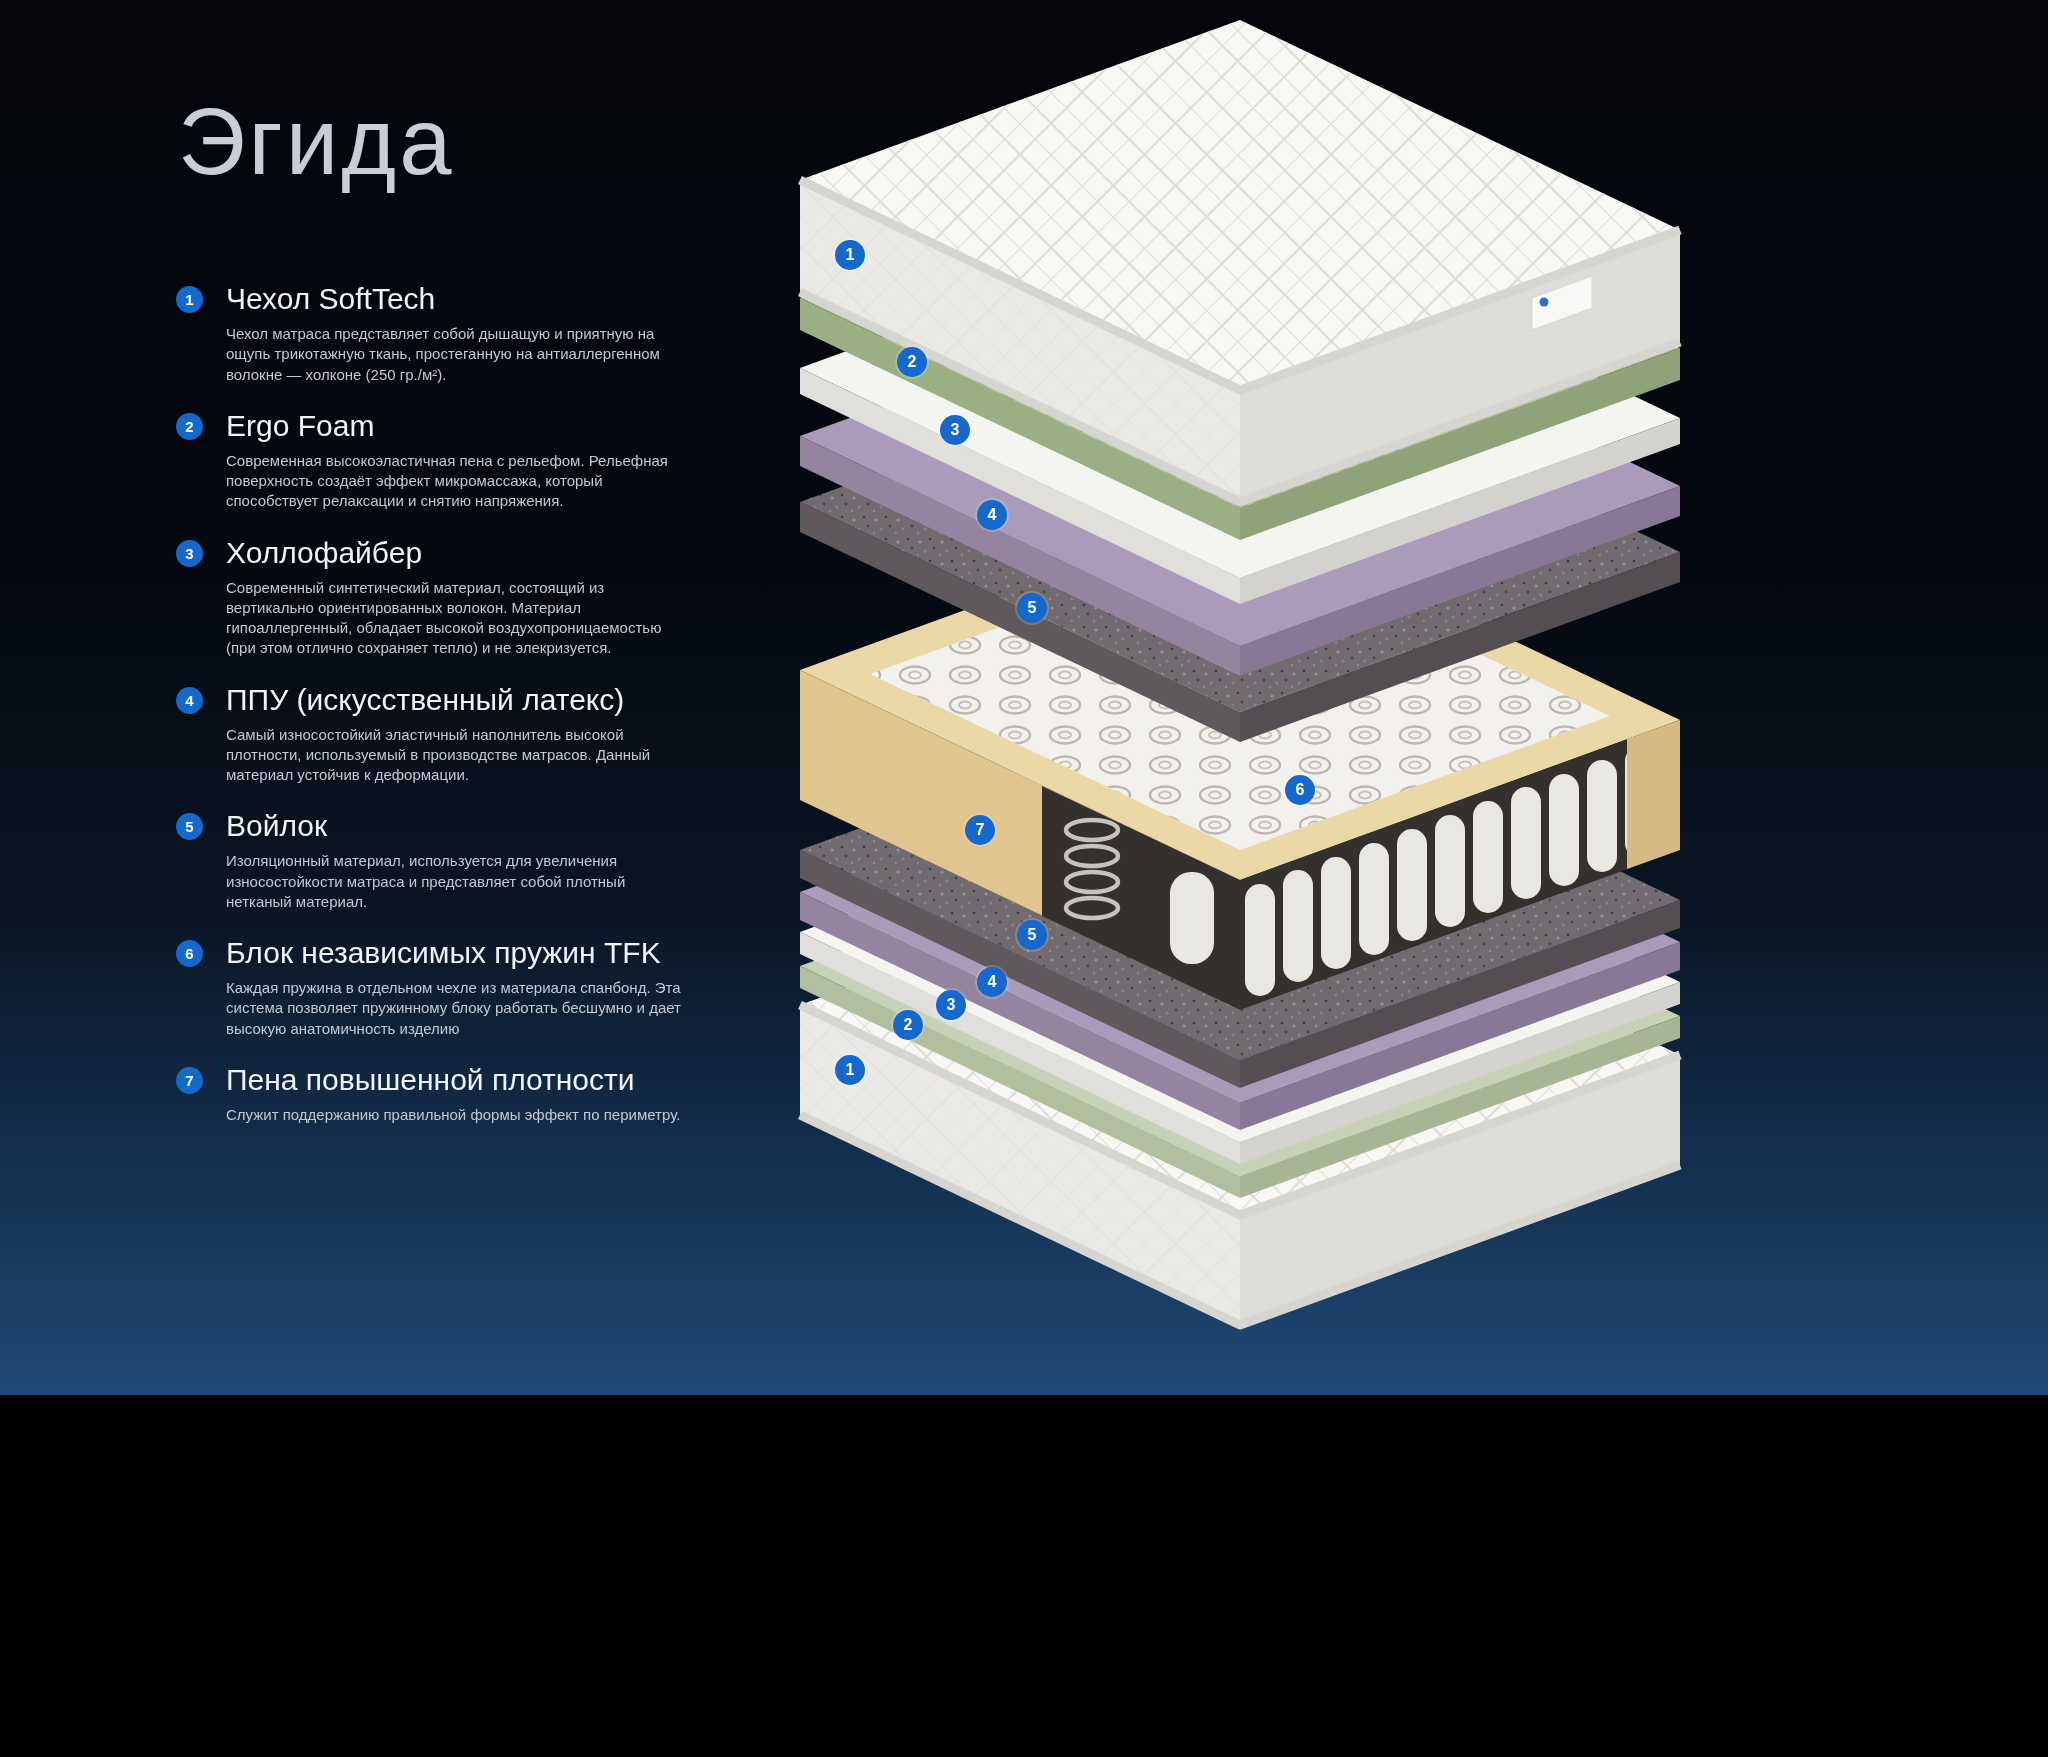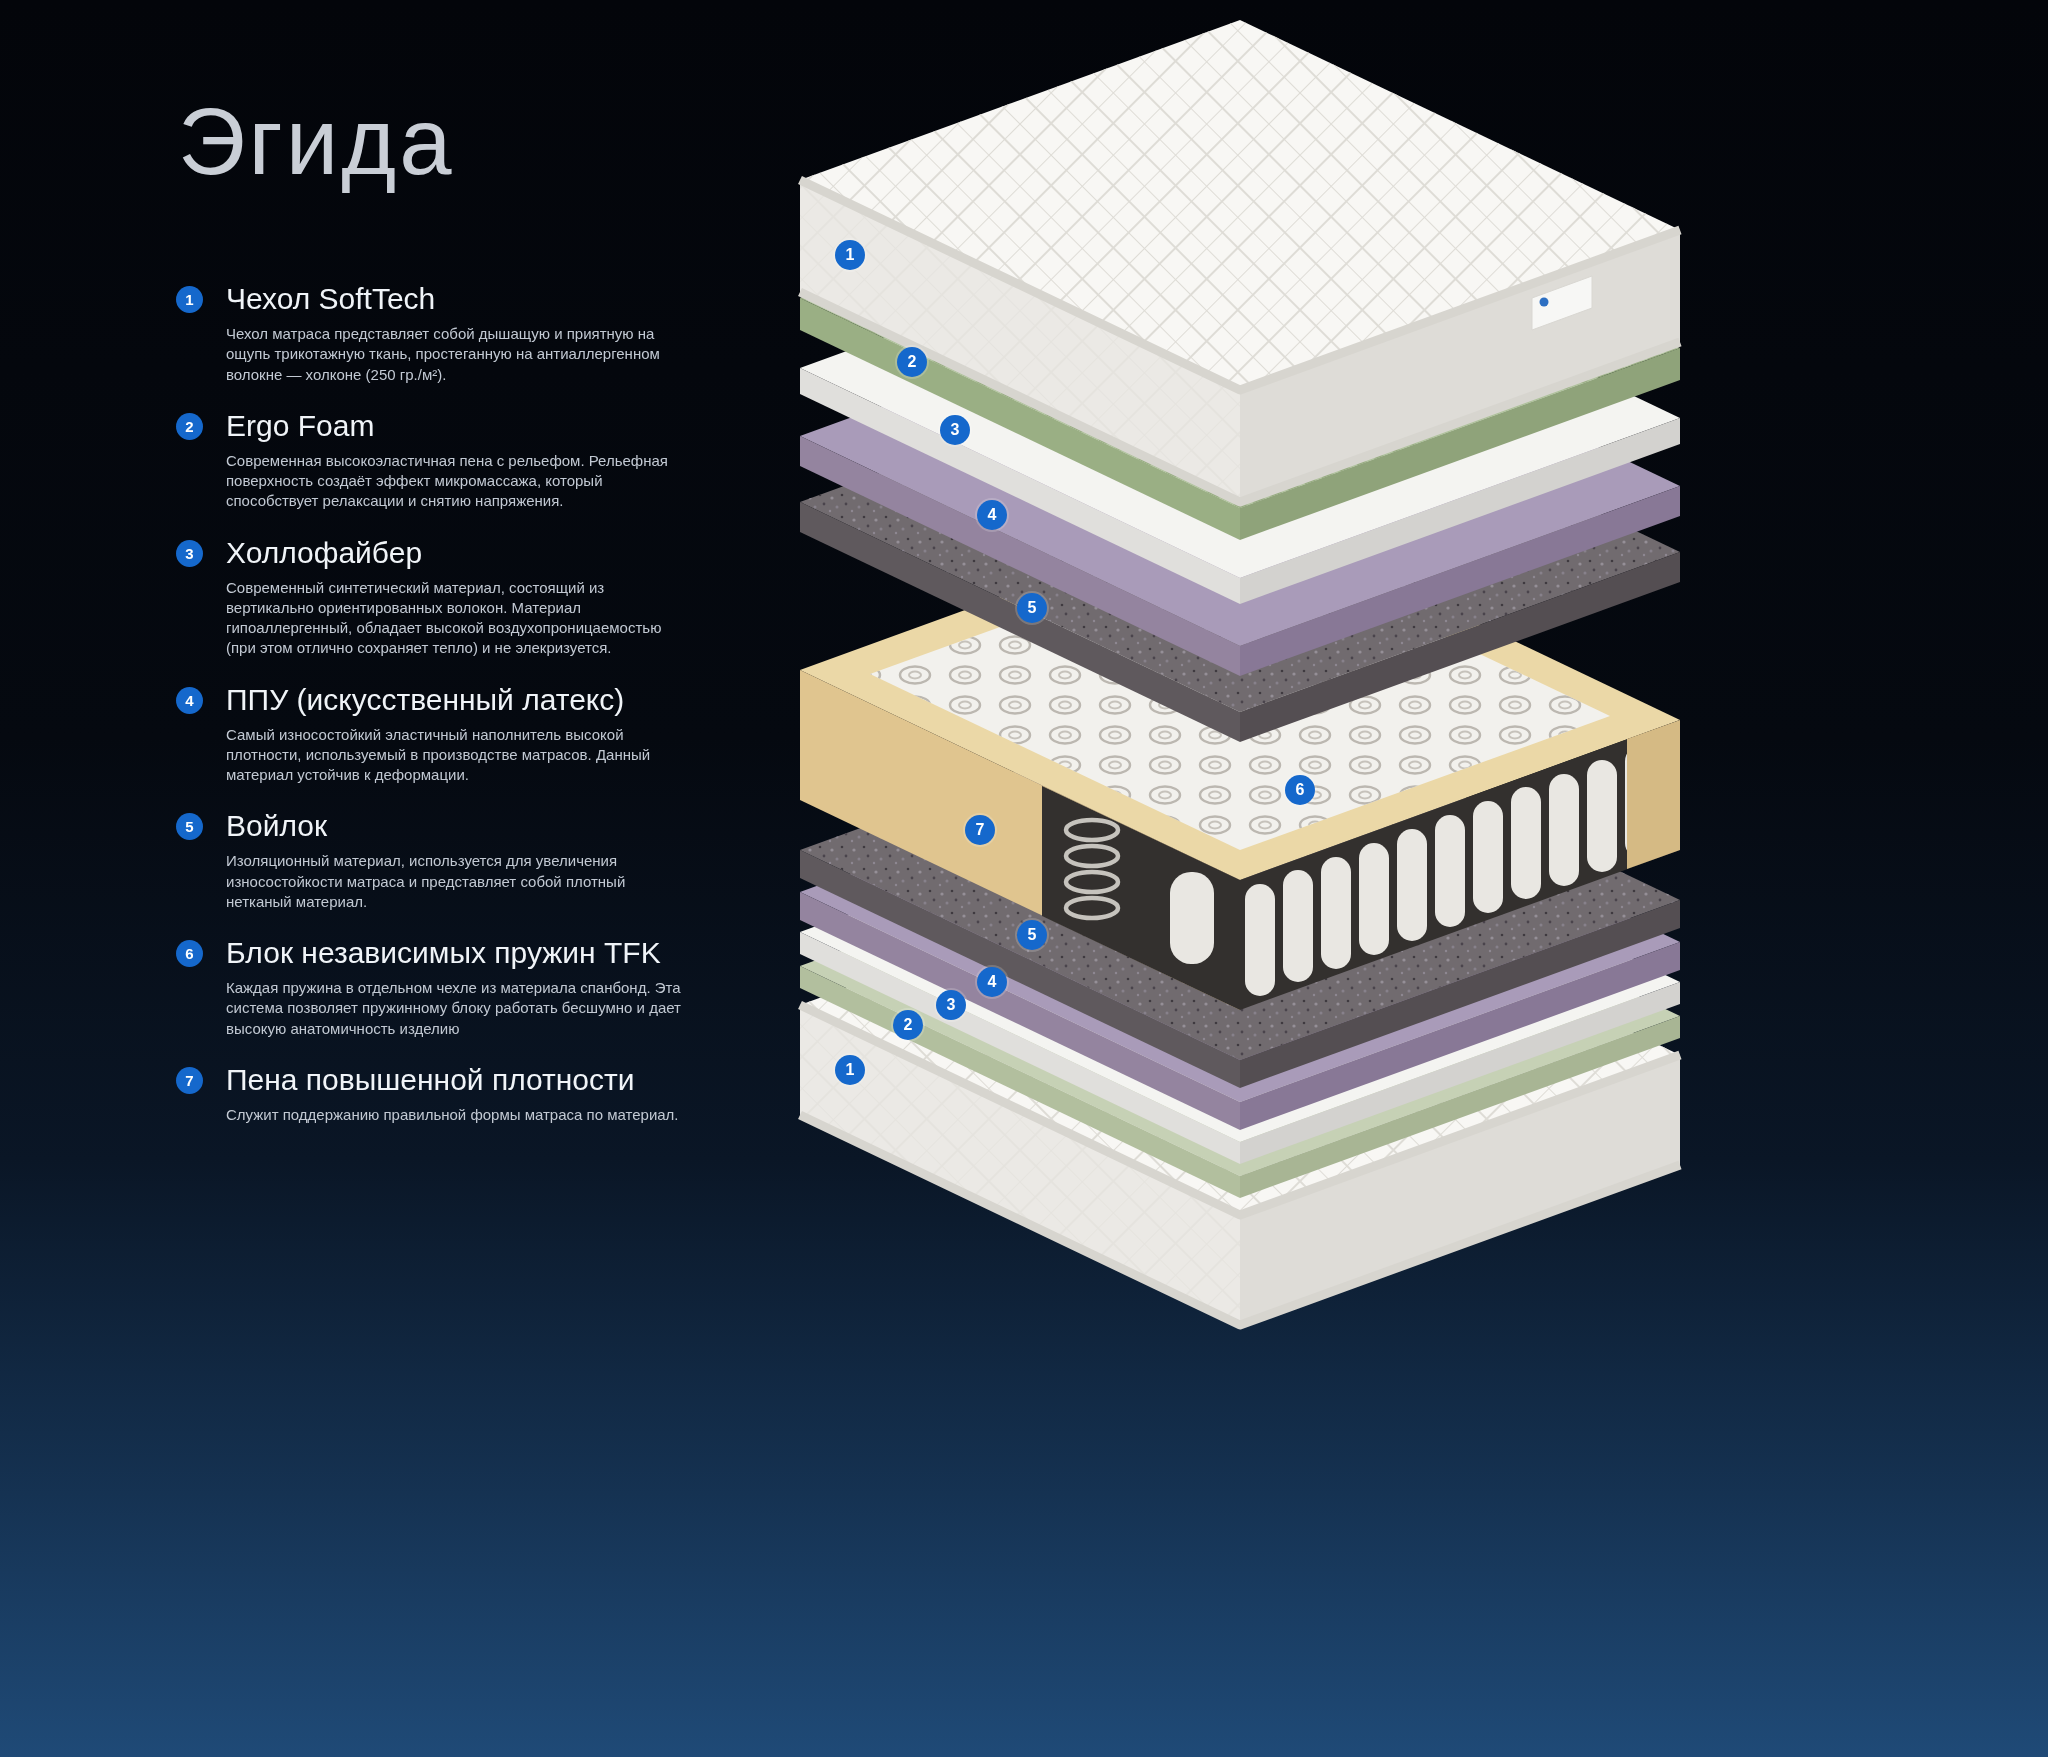--- a/index.html
+++ b/index.html
@@ -4,21 +4,21 @@
 <style>
   :root{
     --badge-color:#1568cc;
     --title-color:#c9ced6;
     --heading-color:#f0f4f8;
     --body-color:#c2c9d3;
   }
   html,body{margin:0;padding:0;background:#000;}
   .canvas{
     position:relative;
-    width:2048px;height:1757px;
+    width:2048px;height:1395px;
     overflow:hidden;
     background:linear-gradient(180deg,#03050a 0%,#050910 42%,#0a1626 66%,#153252 85%,#1f4a77 100%);
     font-family:"Liberation Sans",sans-serif;
   }
   .title{
     position:absolute;left:178px;top:88px;
     margin:0;
     font-size:94px;font-weight:200;letter-spacing:3px;
     color:var(--title-color);
   }
@@ -106,21 +106,21 @@
       <div>
         <h3>Блок независимых пружин TFK</h3>
         <p>Каждая пружина в отдельном чехле из материала спанбонд. Эта система позволяет пружинному блоку работать бесшумно и дает высокую анатомичность изделию</p>
       </div>
     </div>
 
     <div class="feature">
       <span class="num-badge">7</span>
       <div>
         <h3>Пена повышенной плотности</h3>
-        <p>Служит поддержанию правильной формы матраса по материал.</p>
+        <p>Служит поддержанию правильной формы эффект по периметру.</p>
       </div>
     </div>
 
   </div>
 
   <svg class="diagram-svg" width="1300" height="1400" viewBox="0 -30 1300 1400" xmlns="http://www.w3.org/2000/svg">
     <defs>
       <pattern id="quilt" width="44" height="44" patternUnits="userSpaceOnUse" patternTransform="rotate(45)">
         <path d="M0 0H44M0 22H44M0 0V44M22 0V44" stroke="#dedcd6" stroke-width="2" fill="none"></path>
       </pattern>

